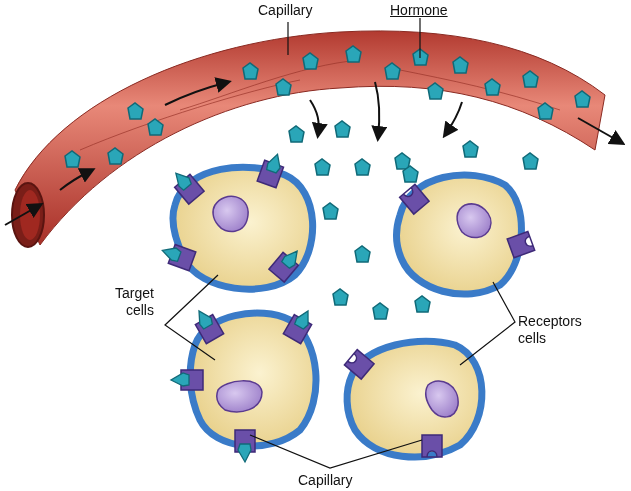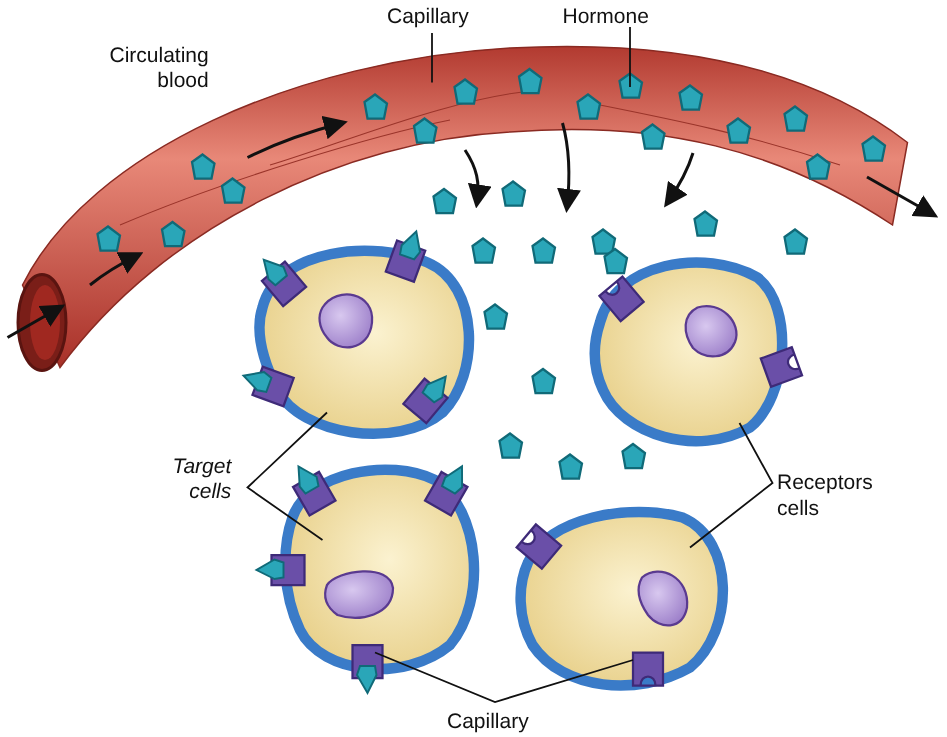--- a/index.html
+++ b/index.html
@@ -146,27 +146,23 @@
 
     <g stroke="#111" stroke-width="1.2" fill="none">
       <line x1="288" y1="22" x2="288" y2="55"></line>
       <line x1="420" y1="18" x2="420" y2="58"></line>
       <polyline points="218,275 165,325 215,360"></polyline>
       <polyline points="493,282 515,322 460,365"></polyline>
       <polyline points="250,435 330,468 422,440"></polyline>
     </g>
   </svg>
 
-  <div class="lbl" style="left:73px;top:28px;text-align:right;">
-    <div>Circulating</div>
-    <div style="text-align:right">blood</div>
-  </div>
   <div class="lbl" style="left:258px;top:2px;text-align:center;">Capillary</div>
-  <div class="lbl" style="left:375px;top:2px;">Hormone</div>
-  <div class="lbl" style="left:115px;top:302px;text-align:right;font-style:italic;">
+  <div class="lbl" style="left:390px;top:2px;text-decoration:underline;">Hormone</div>
+  <div class="lbl" style="left:115px;top:285px;text-align:right;">
     <div>Target</div>
     <div style="text-align:right">cells</div>
   </div>
   <div class="lbl" style="left:518px;top:313px;">
     <div>Receptors</div>
     <div>cells</div>
   </div>
   <div class="lbl" style="left:298px;top:472px;">Capillary</div>
 </div>
 

